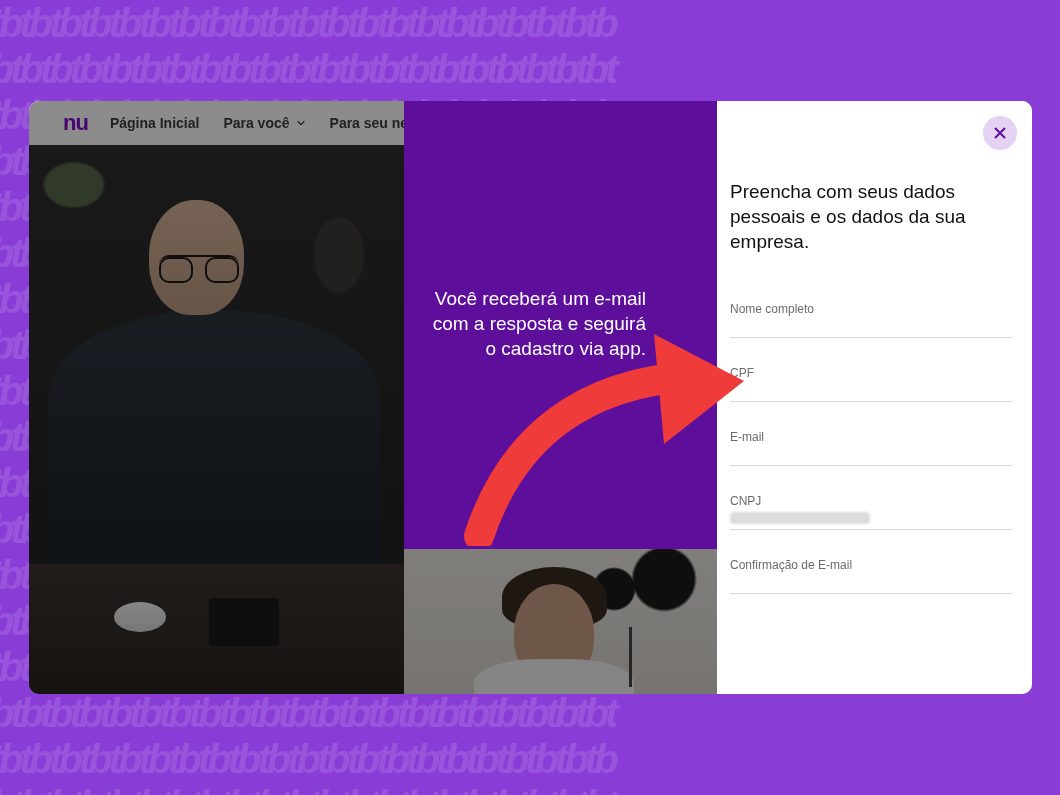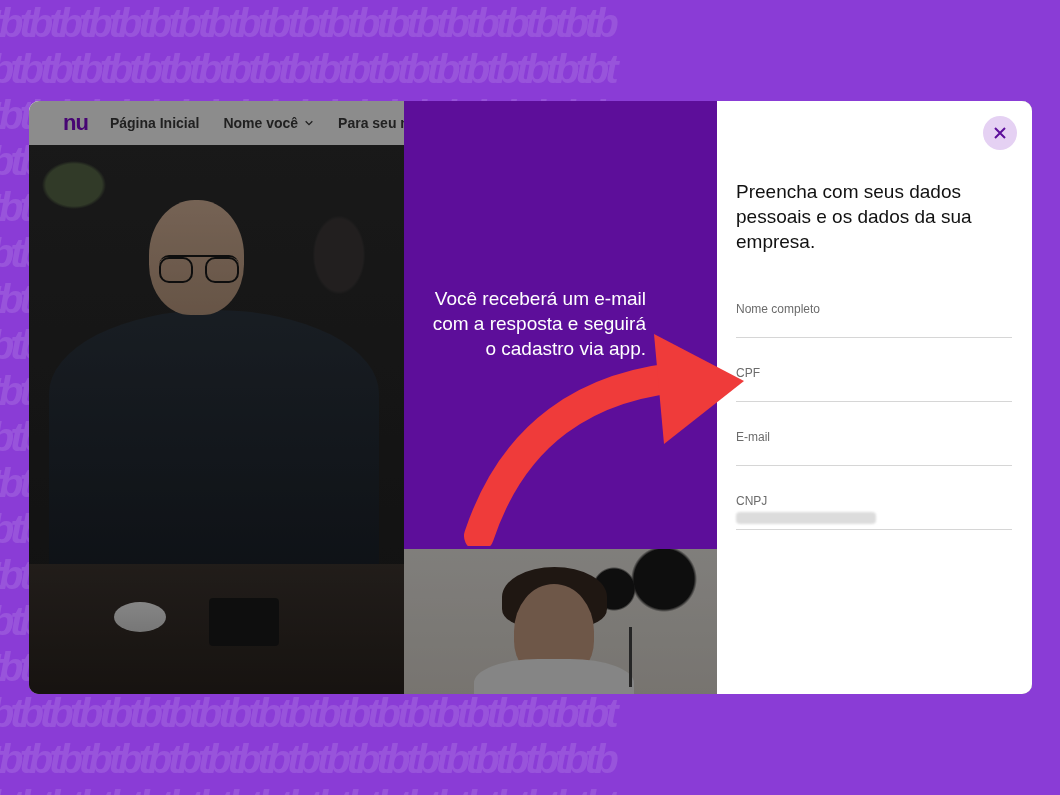--- a/index.html
+++ b/index.html
@@ -125,21 +125,21 @@
 
   
   .dimmer{
     position:absolute;inset:0;background:var(--overlay);
   }
 
   
   .form-panel{
     position:absolute;right:0;top:0;width:315px;height:593px;
     background:#fff;color:var(--text-dark);
-    padding:78px 20px 0 19px;
+    padding:78px 20px 0 13px;
   }
   .form-close{
     position:absolute;right:15px;top:15px;width:34px;height:34px;border-radius:50%;
     background:var(--close-bg);display:flex;align-items:center;justify-content:center;
     cursor:pointer;
   }
   .form-close svg{width:14px;height:14px;stroke:var(--close-fg);stroke-width:2;fill:none;}
   .form-title{
     font-size:19px;line-height:25px;font-weight:500;color:#111;margin-bottom:48px;
   }
@@ -167,21 +167,21 @@
 
 <div class="stage">
 
   <div class="site-header">
     <div class="logo-text">nu</div>
     <div class="nav">
       <div class="nav-item">
         <span>Página Inicial</span>
       </div>
       <div class="nav-item">
-        <span>Nome você</span>
+        <span>Para você</span>
         <span class="chevron-down">
           <svg viewBox="0 0 12 12">
               <path d="M2 4 L6 8 L10 4" fill="none" stroke="#3d3d3d" stroke-width="1.6"></path>
             </svg>
         </span>
       </div>
       <div class="nav-item">
         <span>Para seu neg</span>
       </div>
     </div>
@@ -233,20 +233,24 @@
     <div class="field">
       <label>E-mail</label>
       <div class="input"></div>
     </div>
 
     <div class="field">
       <label>CNPJ</label>
       <div class="input redacted"></div>
     </div>
 
+    <div class="field">
+      <label>Confirmação de E-mail</label>
+      <div class="input"></div>
+    </div>
 
   </div>
 
   <svg class="arrow-svg" viewBox="0 0 300 240">
     <path d="M20 230 Q 70 80 235 70" fill="none" stroke="var(--annotate)" stroke-width="30" stroke-linecap="round"></path>
     <path d="M195 28 L285 75 L205 138 Z" fill="var(--annotate)"></path>
   </svg>
 
 </div>
 

